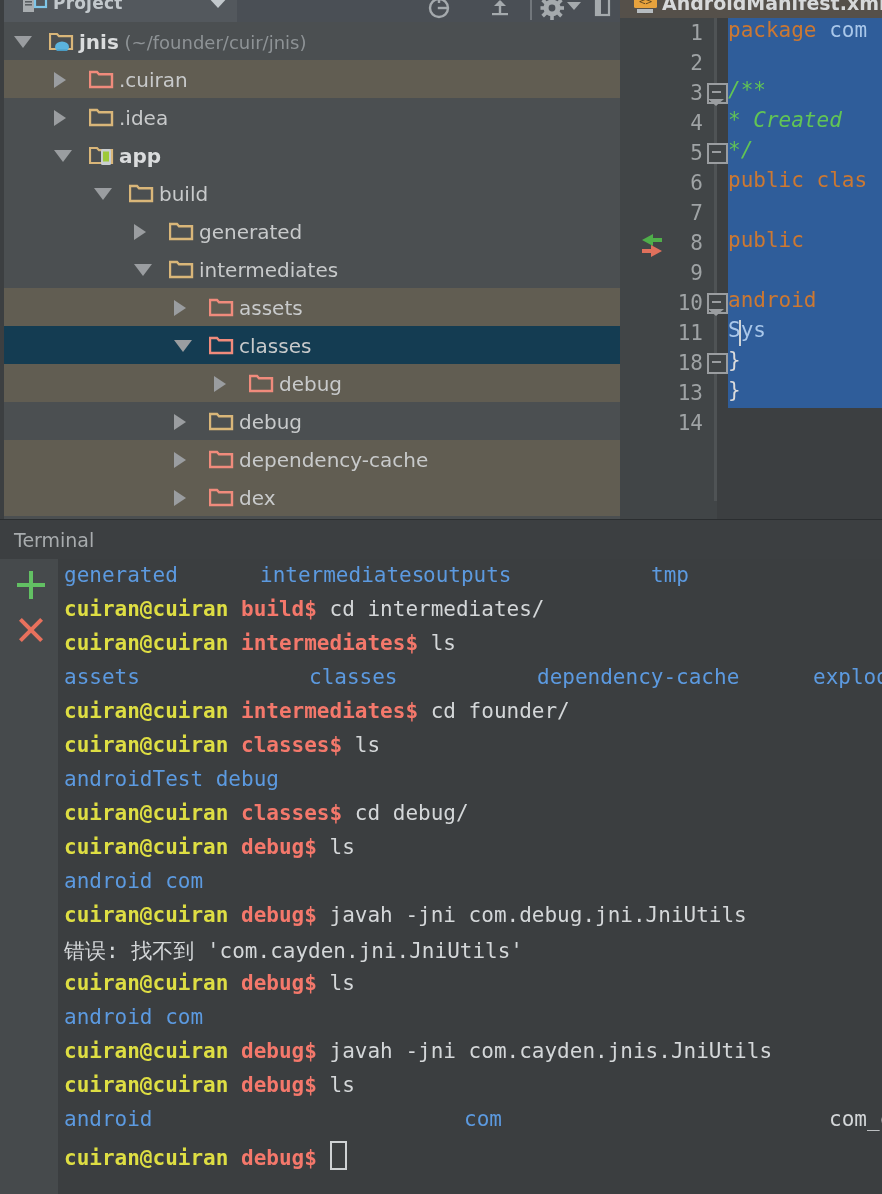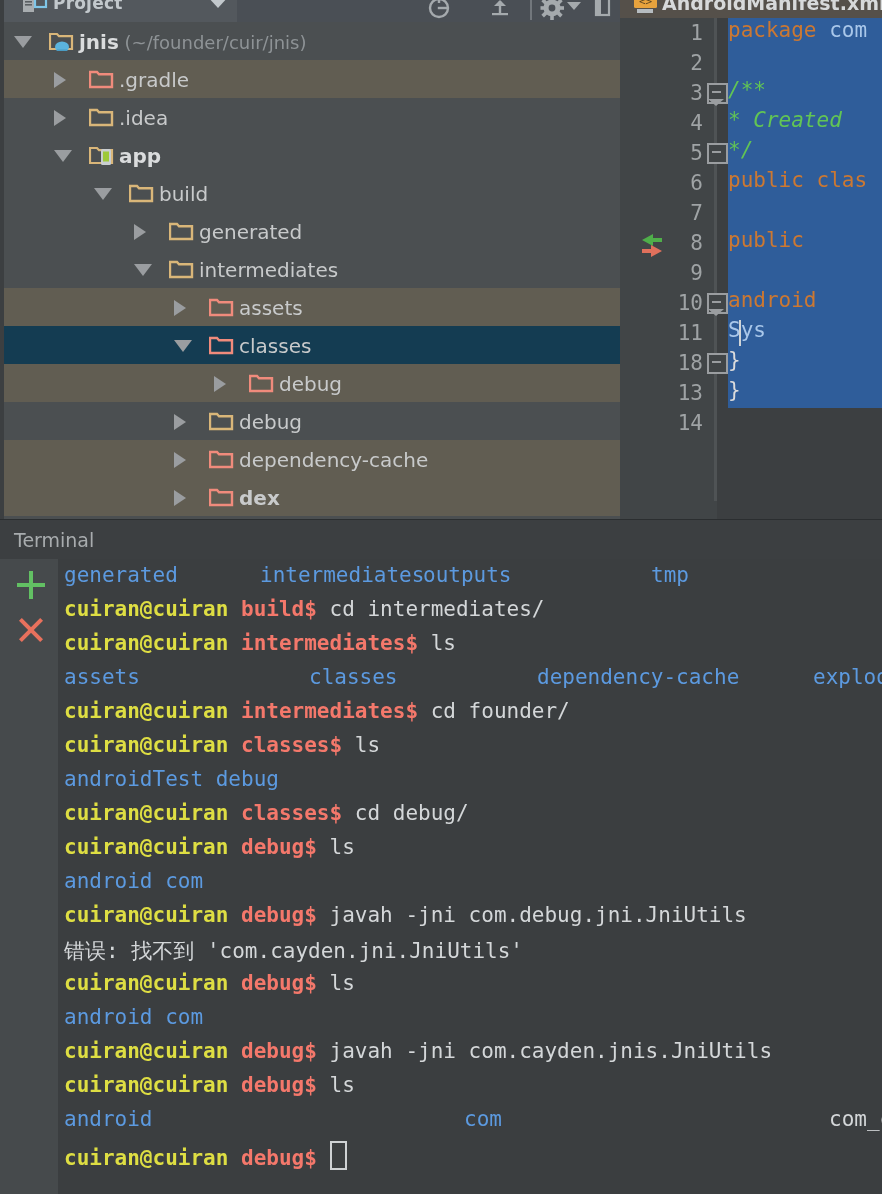--- a/index.html
+++ b/index.html
@@ -174,21 +174,21 @@
                 <ellipse cx="13" cy="16" rx="7" ry="5.5" fill="#5bb4dd"></ellipse>
                 <rect x="8" y="18.5" width="10" height="1.6" fill="#4a9cc4"></rect>
               </svg></div>
             <div class="tlabel bold" style="left: 75px;">jnis<span class="tpath"> (~/founder/cuir/jnis)</span></div>
           </div>
           <div class="trow alt" style="top: 38px;">
             <div class="arrow-r" style="left: 50px;"></div>
             <div class="folder" style="left: 85px;"><svg width="25" height="20" viewBox="0 0 25 20">
                 <path d="M1 3h7l2 2.2h13V18H1z" fill="none" stroke="#f08b7c" stroke-width="2.4"></path>
               </svg></div>
-            <div class="tlabel" style="left: 115px;">.gradle</div>
+            <div class="tlabel" style="left: 115px;">.cuiran</div>
           </div>
           <div class="trow plain" style="top: 114px;">
             <div class="arrow-d" style="left: 50px;"></div>
             <div class="folder" style="left: 85px;"><svg width="25" height="20" viewBox="0 0 25 20">
                 <path d="M1 3h7l2 2.2h13V18H1z" fill="none" stroke="#d9b679" stroke-width="2.2"></path>
                 <rect x="12" y="4" width="10" height="16" rx="1.5" fill="#c9ced1"></rect>
                 <rect x="14" y="6.5" width="6" height="10" fill="#9ec93a"></rect>
               </svg></div>
             <div class="tlabel bold" style="left: 115px;">app</div>
           </div>
@@ -248,21 +248,21 @@
               </svg></div>
             <div class="tlabel" style="left: 235px;">debug</div>
           </div>
           <div class="trow alt" style="top: 418px;">
             <div class="arrow-r" style="left: 170px;"></div>
             <div class="folder" style="left: 205px;"><svg width="25" height="20" viewBox="0 0 25 20">
                 <path d="M1 3h7l2 2.2h13V18H1z" fill="none" stroke="#f08b7c" stroke-width="2.4"></path>
               </svg></div>
             <div class="tlabel" style="left: 235px;">dependency-cache</div>
           </div>
-          <div class="trow alt" style="top: 456px; font-weight: bold;">
+          <div class="trow alt" style="top: 456px;">
             <div class="arrow-r" style="left: 170px;"></div>
             <div class="folder" style="left: 205px;"><svg width="25" height="20" viewBox="0 0 25 20">
                 <path d="M1 3h7l2 2.2h13V18H1z" fill="none" stroke="#f08b7c" stroke-width="2.4"></path>
               </svg></div>
             <div class="tlabel" style="left: 235px;">dex</div>
           </div>
         </div>
     </div>
 
     <div class="editor">

